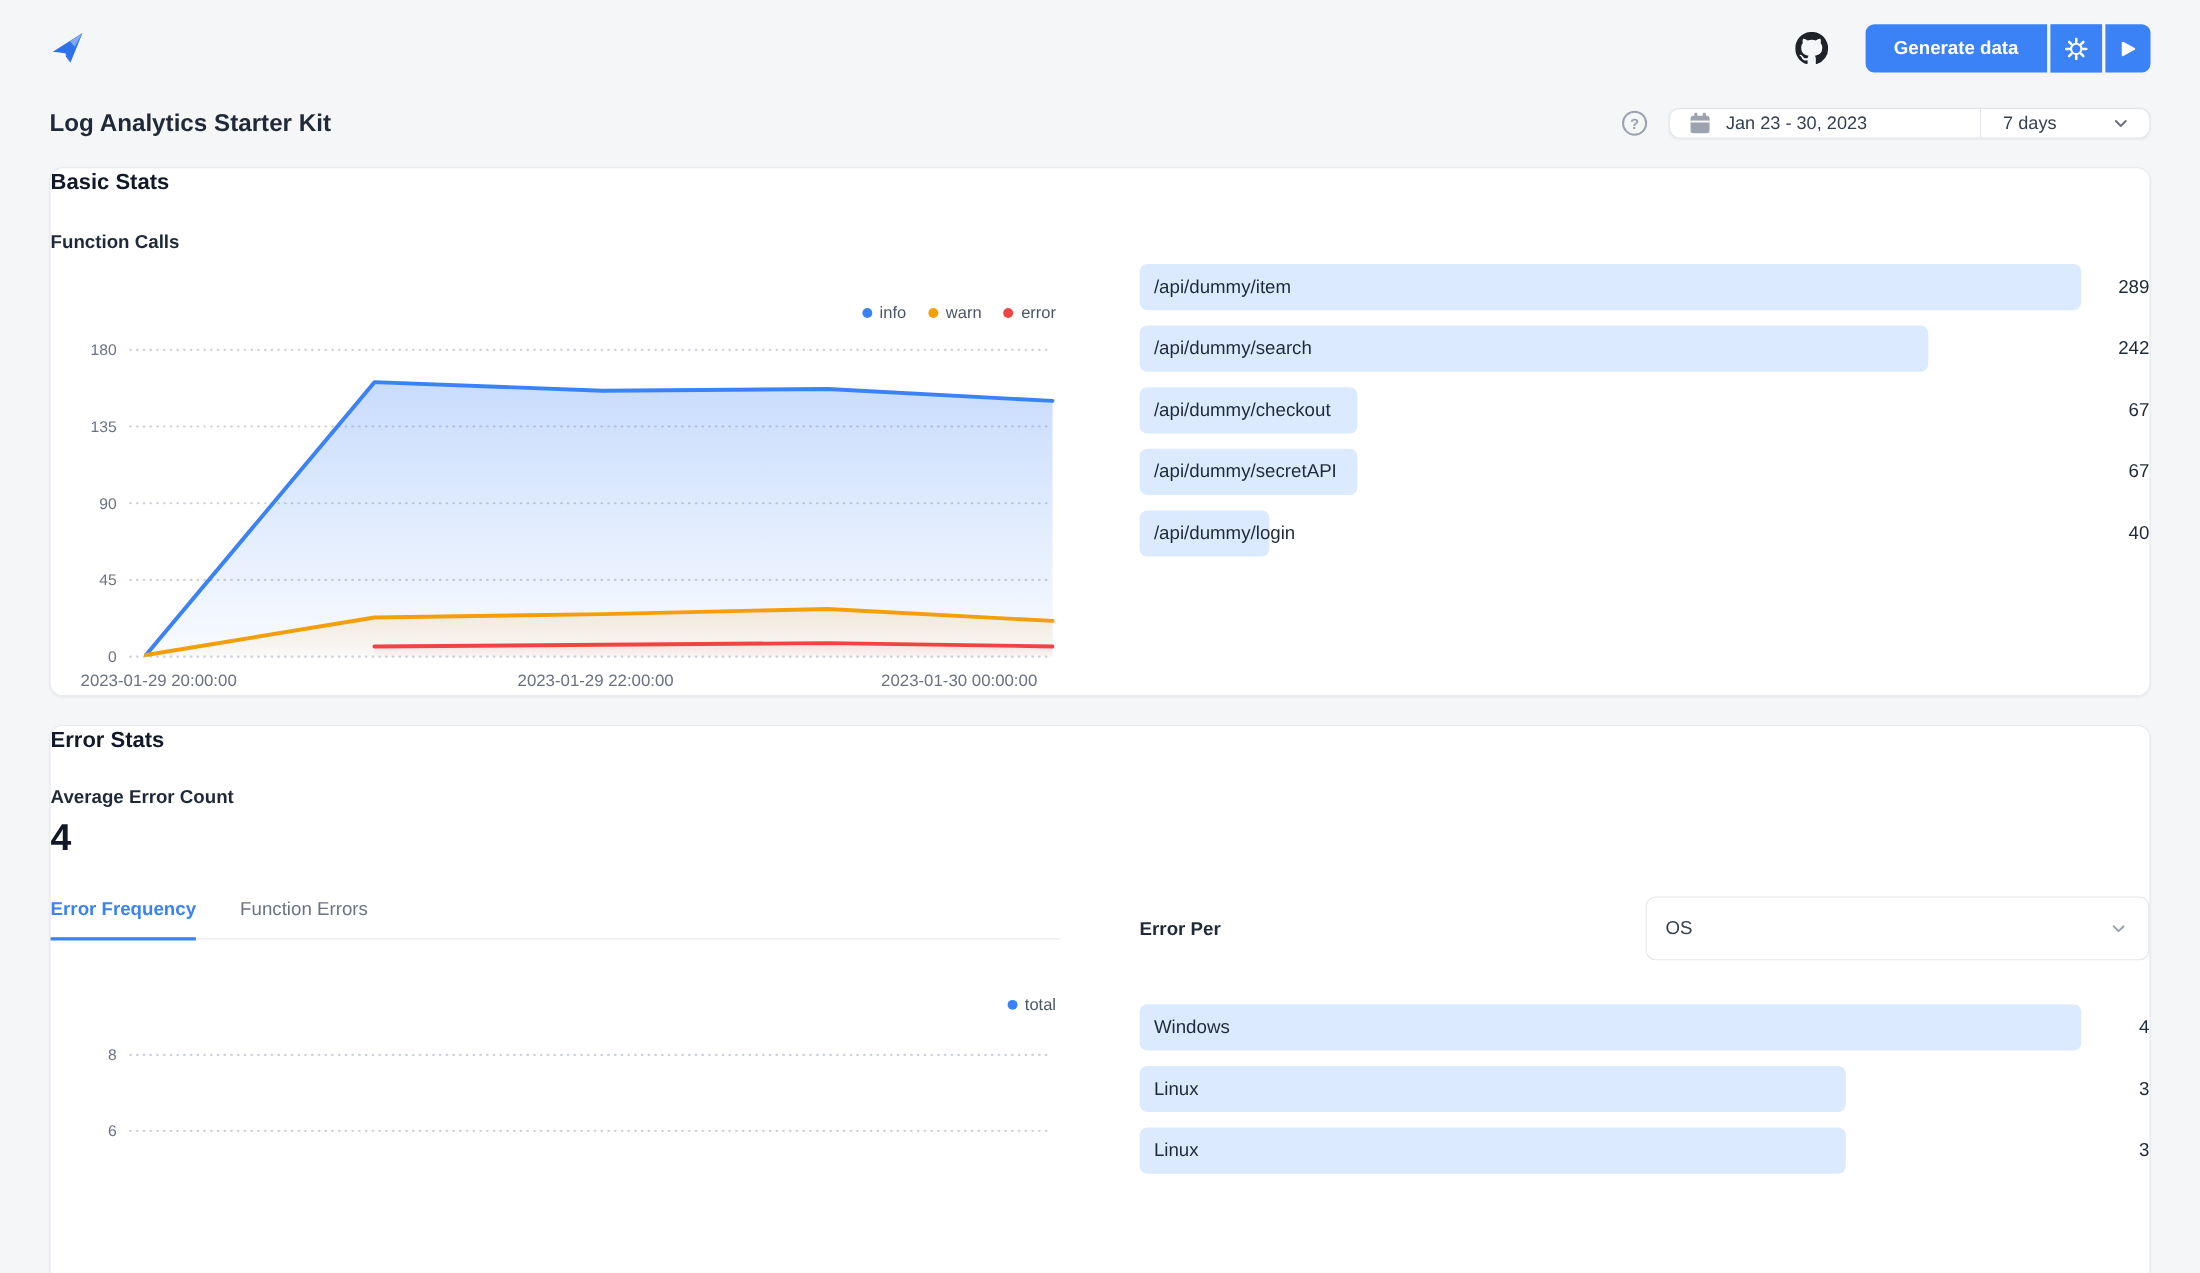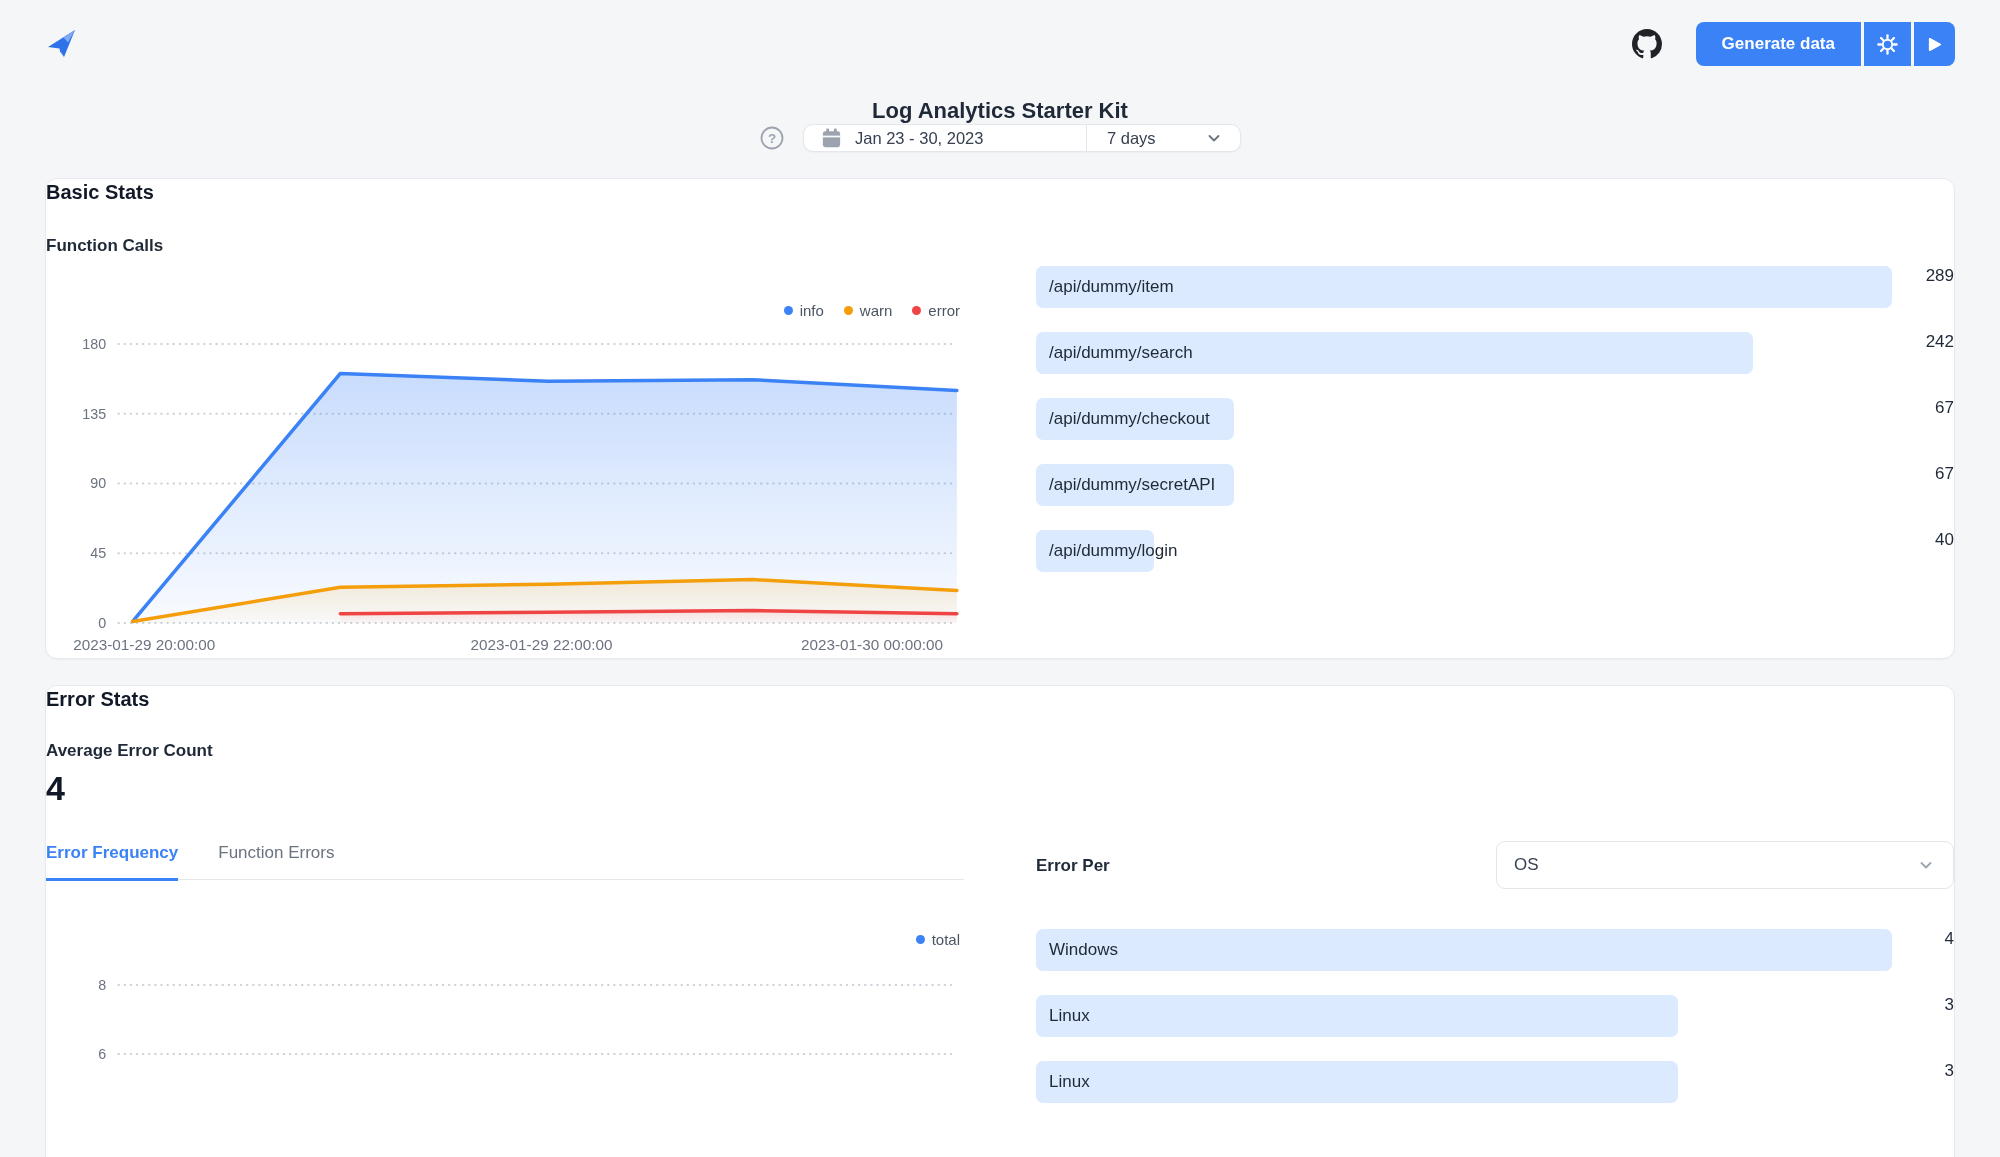--- a/index.html
+++ b/index.html
@@ -16,21 +16,21 @@
   .topnav { display: flex; justify-content: space-between; align-items: center; padding: 22px 45px 0 45px; }
   .nav-right { display: flex; align-items: center; gap: 34px; }
   .btn-group { display: flex; gap: 3px; }
   .btn { background: #3b82f6; color: #fff; border: none; display: flex; align-items: center; justify-content: center; height: 44px; cursor: pointer; font-family: inherit; }
   .btn-primary { border-radius: 8px 0 0 8px; padding: 0 26px; font-size: 17px; font-weight: 700; }
   .btn-gear { width: 47px; }
   .btn-play { width: 41px; border-radius: 0 8px 8px 0; }
   .gh-link { display: flex; cursor: pointer; }
 
   
-  .title-row { display: flex; justify-content: space-between; align-items: center; padding: 32px 45px 26px 45px; flex-direction: column; }
+  .title-row { display: flex; justify-content: space-between; align-items: center; padding: 32px 45px 26px 45px; }
   h1 { font-size: 22px; font-weight: 700; margin: 0; color: #1f2937; }
   .title-right { display: flex; align-items: center; gap: 18px; }
   .help { display: flex; cursor: pointer; }
   .range { display: flex; background: #fff; border: 1px solid #e3e6ea; border-radius: 10px; height: 28px; box-shadow: 0 1px 2px rgba(0,0,0,.04); }
   .range-seg { display: flex; align-items: center; cursor: pointer; font-size: 16.5px; color: #374151; }
   .range-date { padding: 0 20px 0 16px; gap: 12px; width: 282px; }
   .range-period { border-left: 1px solid #e3e6ea; padding: 0 16px 0 20px; width: 154px; justify-content: space-between; }
 
   
   main { padding: 0 45px; }
@@ -44,35 +44,35 @@
   .legend { display: flex; justify-content: flex-end; align-items: center; gap: 20px; margin: 46px 4px 8px 0; height: 15px; }
   .legend-item { display: flex; align-items: center; gap: 7px; font-size: 15px; color: #4b5563; }
   .dot { width: 9px; height: 9px; border-radius: 50%; background: #999; }
 
   .chart1 { display: block; width: 100%; height: 332px; }
   .chart2 { display: block; width: 100%; height: 170px; }
   .legend2 { margin-top: 52px; }
 
   
   .bar-list { margin-top: 32px; }
-  .blrow { display: flex; height: 42px; margin-bottom: 24px; }
+  .blrow { display: flex; align-items: center; height: 42px; margin-bottom: 14px; }
   .blbar-wrap { flex: 1; position: relative; height: 42px; }
   .blbar { position: absolute; top: 0; left: 0; bottom: 0; background: #dbeafe; border-radius: 7px; }
   .bllabel { position: relative; padding-left: 13px; line-height: 42px; font-size: 17px; color: #1f2937; white-space: nowrap; }
   .blval { width: 62px; text-align: right; font-size: 17px; color: #1f2937; }
 
   
   .avg-label { margin-top: 28px; font-size: 17px; font-weight: 700; color: #1f2937; }
   .avg-value { margin-top: 8px; font-size: 34px; font-weight: 700; color: #111827; line-height: 38px; }
   .error-cols { margin-top: 34px; }
   .tabs { display: flex; gap: 40px; border-bottom: 1px solid #e5e7eb; }
   .tab { font-size: 17px; padding-bottom: 14px; color: #6b7280; cursor: pointer; line-height: 23px; }
   .tab.active { color: #3b82f6; font-weight: 600; border-bottom: 3px solid #3b82f6; margin-bottom: -2px; }
   .error-per-row { display: flex; justify-content: space-between; align-items: center; }
-  .select { width: 458px; height: 48px; border: 1px solid #e3e6ea; border-radius: 9px; background: #fff; display: flex; align-items: center; justify-content: space-between; padding: 0 17px; font-size: 17px; color: #374151; cursor: pointer; }
+  .select { width: 458px; height: 58px; border: 1px solid #e3e6ea; border-radius: 9px; background: #fff; display: flex; align-items: center; justify-content: space-between; padding: 0 17px; font-size: 17px; color: #374151; cursor: pointer; }
   .error-bars { margin-top: 40px; }
 </style>
 </head>
 <body>
 
 <header class="topnav">
   <span style="display:flex;">
     <svg width="34" height="34" viewBox="0 0 34 34">
       <polygon points="3,20 30,3 19,30 14.5,21.5" fill="#2e72ea"></polygon>
       <polygon points="30,3 18.5,10.5 23,15.5" fill="#7fa9f5"></polygon>

